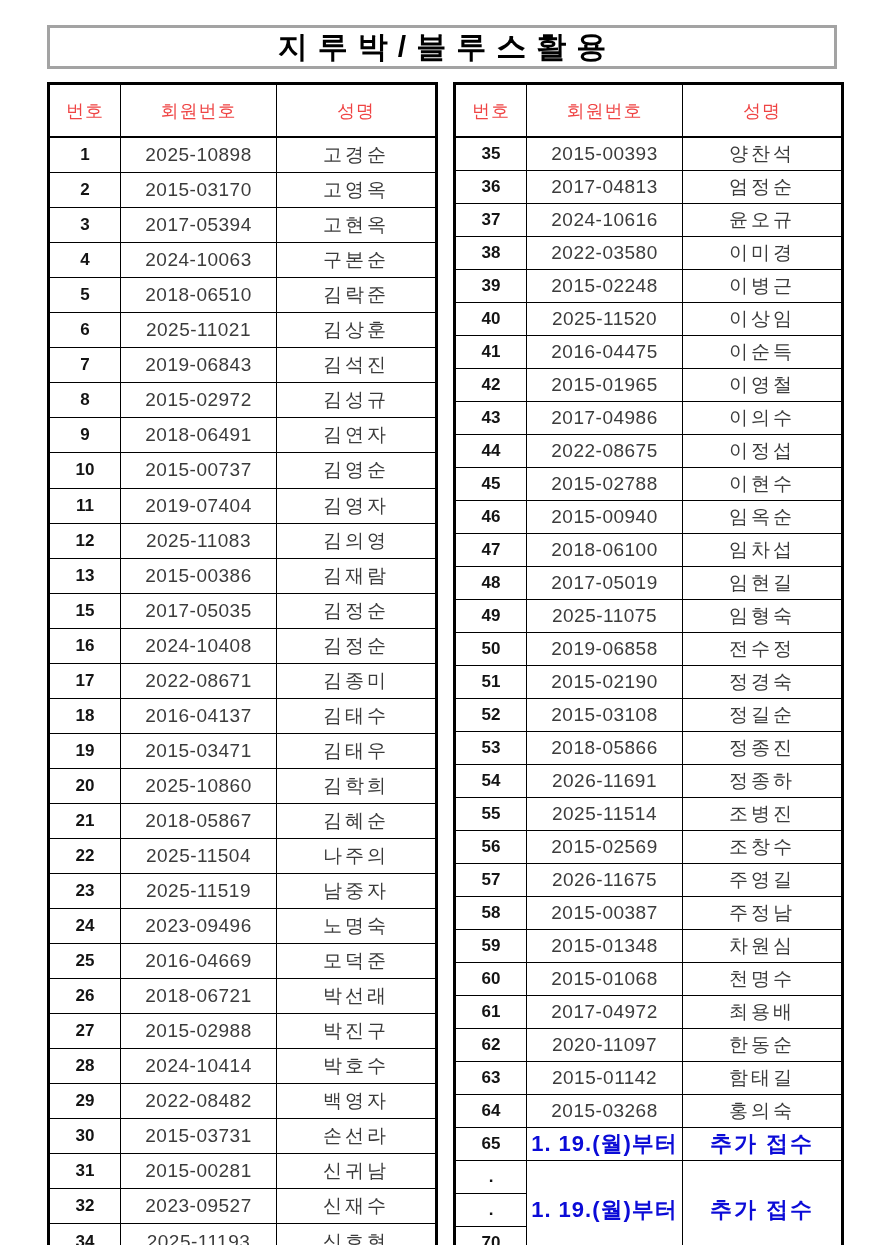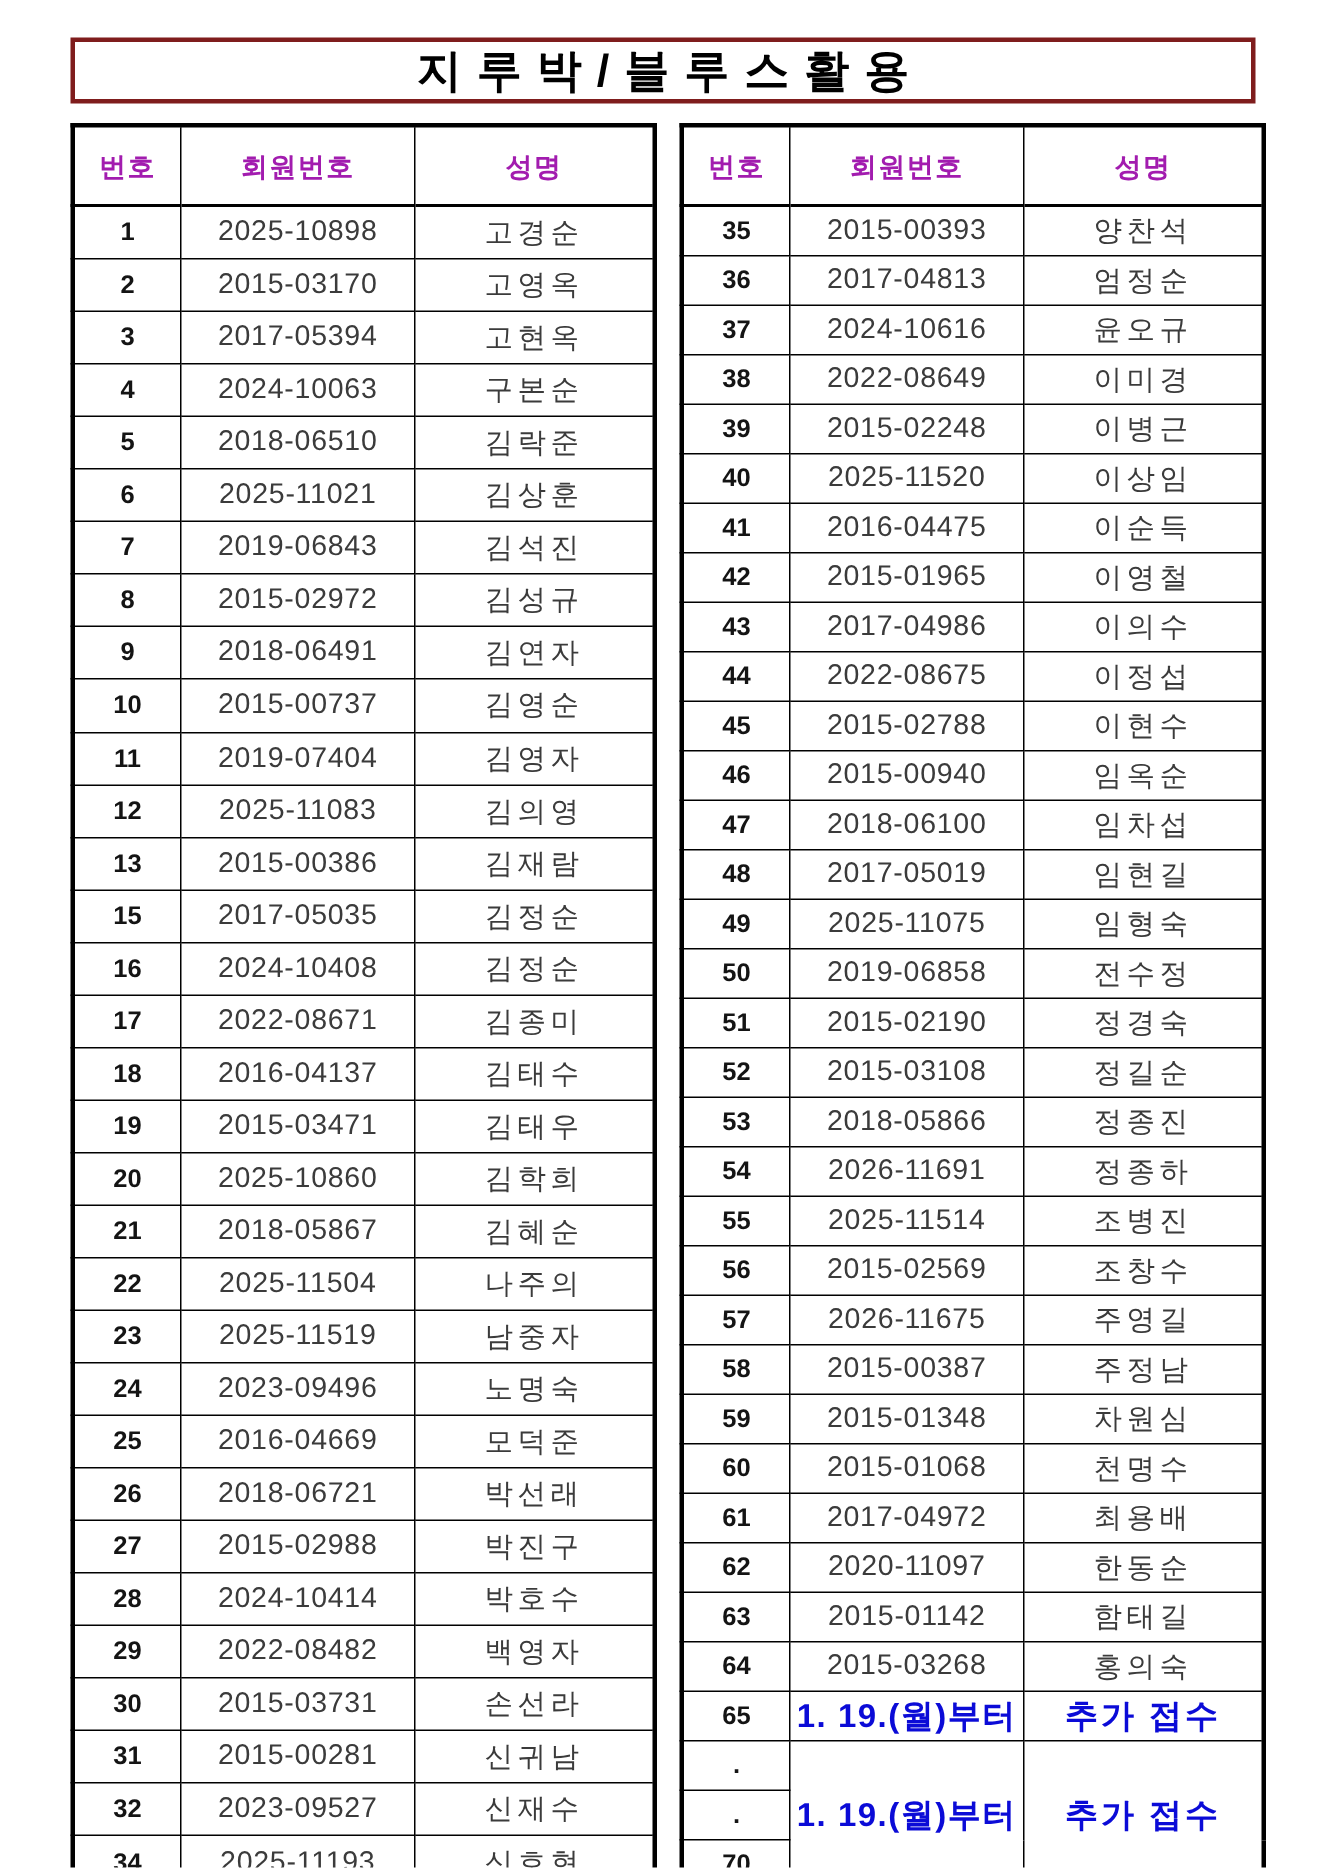--- a/index.html
+++ b/index.html
@@ -7,21 +7,21 @@
     width: 880px; height: 1245px;
     background: #ffffff;
     font-family: "Liberation Sans", sans-serif;
     color: #1a1a1a;
   }
   .page { position: relative; width: 880px; height: 1245px; overflow: hidden; }
 
   .title-box {
     position: absolute; left: 47px; top: 25px;
     width: 790px; height: 44px;
-    border: 3px solid #7f1d1d;
+    border: 3px solid #a3a3a3;
     box-sizing: border-box;
     display: flex; align-items: center; justify-content: center;
   }
   .title-text {
     font-size: 30px; font-weight: bold;
     letter-spacing: 10px; padding-left: 10px;
     color: #000;
     white-space: nowrap;
   }
 
@@ -38,24 +38,24 @@
     border: 3px solid #000;
   }
   table.roster col.c-no     { width: 72px; }
   table.roster col.c-member { width: 156px; }
   table.roster col.c-name   { width: 160px; }
 
   table.roster th {
     border: 1.5px solid #000;
     border-bottom: 2.5px solid #000;
     height: 49px;
-    font-size: 18px; font-weight: bold;
+    font-size: 18px; font-weight: normal;
     text-align: center; vertical-align: middle;
     letter-spacing: 1px;
-    color: #a21caf;
+    color: #ef4444;
   }
   table.roster td {
     border: 1.5px solid #000;
     height: 30px;
     text-align: center; vertical-align: middle;
     overflow: hidden; white-space: nowrap;
   }
   td.no {
     font-weight: bold; font-size: 17px; color: #141414;
   }
@@ -287,21 +287,21 @@
             <td class="member">2017-04813</td>
             <td class="name">엄정순</td>
           </tr>
           <tr>
             <td class="no">37</td>
             <td class="member">2024-10616</td>
             <td class="name">윤오규</td>
           </tr>
           <tr>
             <td class="no">38</td>
-            <td class="member">2022-08649</td>
+            <td class="member">2022-03580</td>
             <td class="name">이미경</td>
           </tr>
           <tr>
             <td class="no">39</td>
             <td class="member">2015-02248</td>
             <td class="name">이병근</td>
           </tr>
           <tr>
             <td class="no">40</td>
             <td class="member">2025-11520</td>

